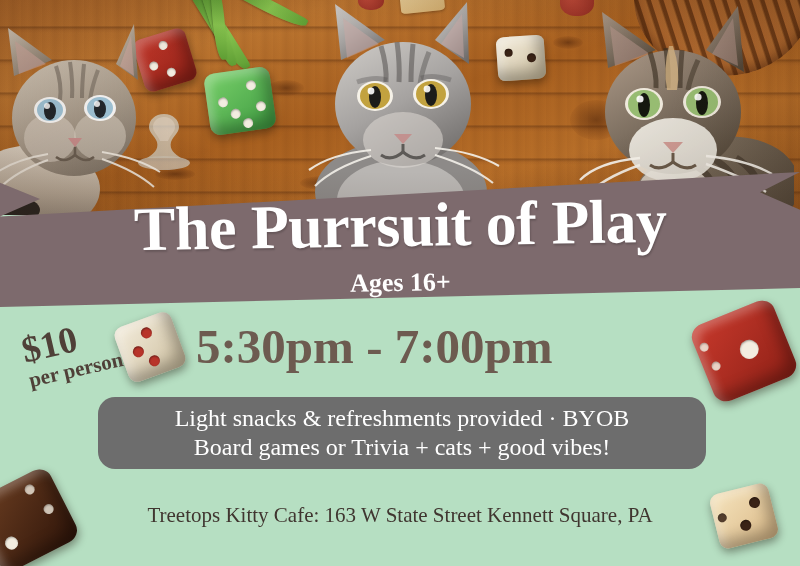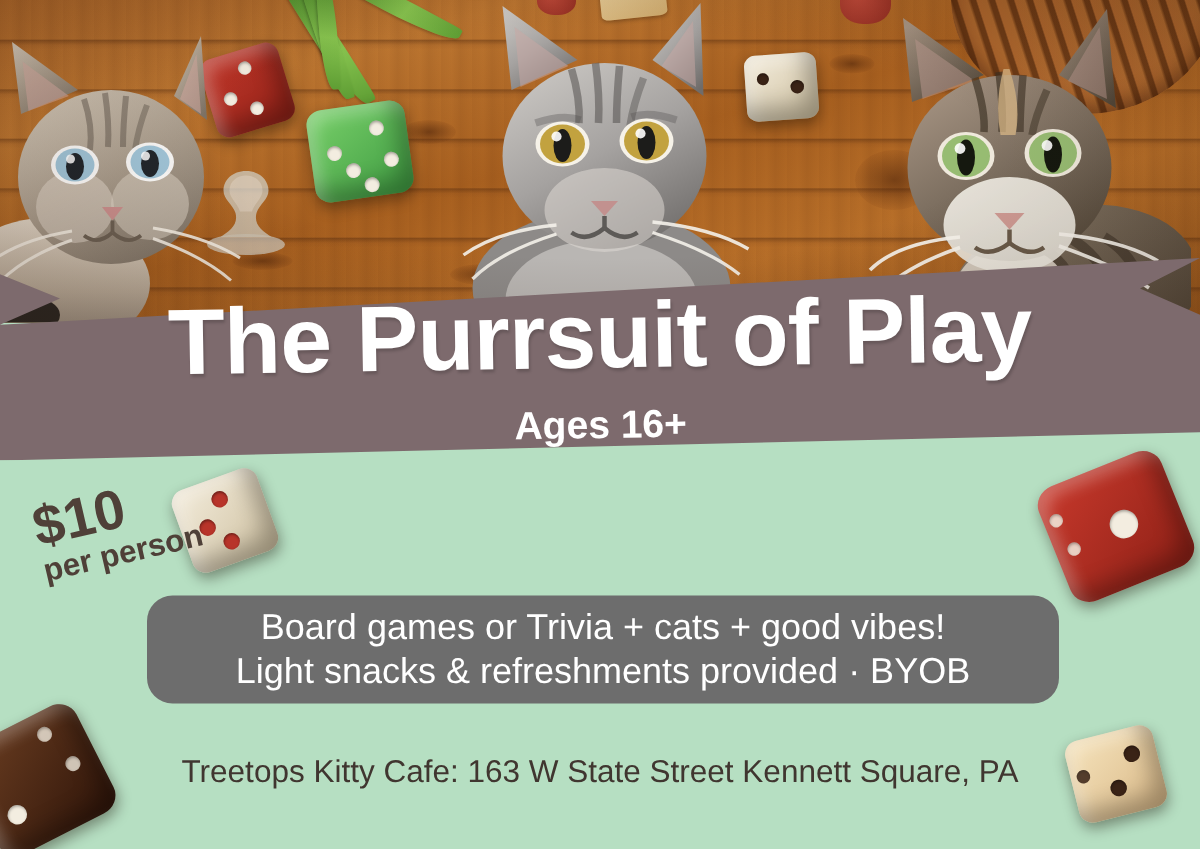--- a/index.html
+++ b/index.html
@@ -6,21 +6,21 @@
   html, body {
     margin: 0;
     padding: 0;
     background: #333;
   }
   #poster {
     position: relative;
     width: 800px;
     height: 566px;
     overflow: hidden;
-    font-family: Liberation Sans, sans-serif;
+    font-family: Liberation Serif, serif;
     background: #b6dfc2;
     user-select: none;
   }
 
   
   .photo-band {
     position: absolute;
     left: 0; top: 0;
     width: 800px;
     height: 215px;
@@ -493,21 +493,22 @@
     <span class="pip dark" style="width:11px;height:11px;left:38px;top:12px;"></span>
     <span class="pip dark" style="width:11px;height:11px;left:24px;top:32px;"></span>
     <span class="pip dark" style="width:9px;height:9px;left:4px;top:20px;opacity:.85;"></span>
   </div>
 
   <div class="price-block">
     <span class="price-amount">$10</span>
     <span class="price-unit">per person</span>
   </div>
 
+  <div class="time-text">5:30pm - 7:00pm</div>
 
   <div class="info-box">
+    <div class="info-line">Light snacks &amp; refreshments provided · BYOB</div>
     <div class="info-line">Board games or Trivia + cats + good vibes!</div>
-    <div class="info-line">Light snacks &amp; refreshments provided · BYOB</div>
   </div>
 
   <div class="venue">Treetops Kitty Cafe: 163 W State Street Kennett Square, PA</div>
 
 </div>
 
 </body></html>

